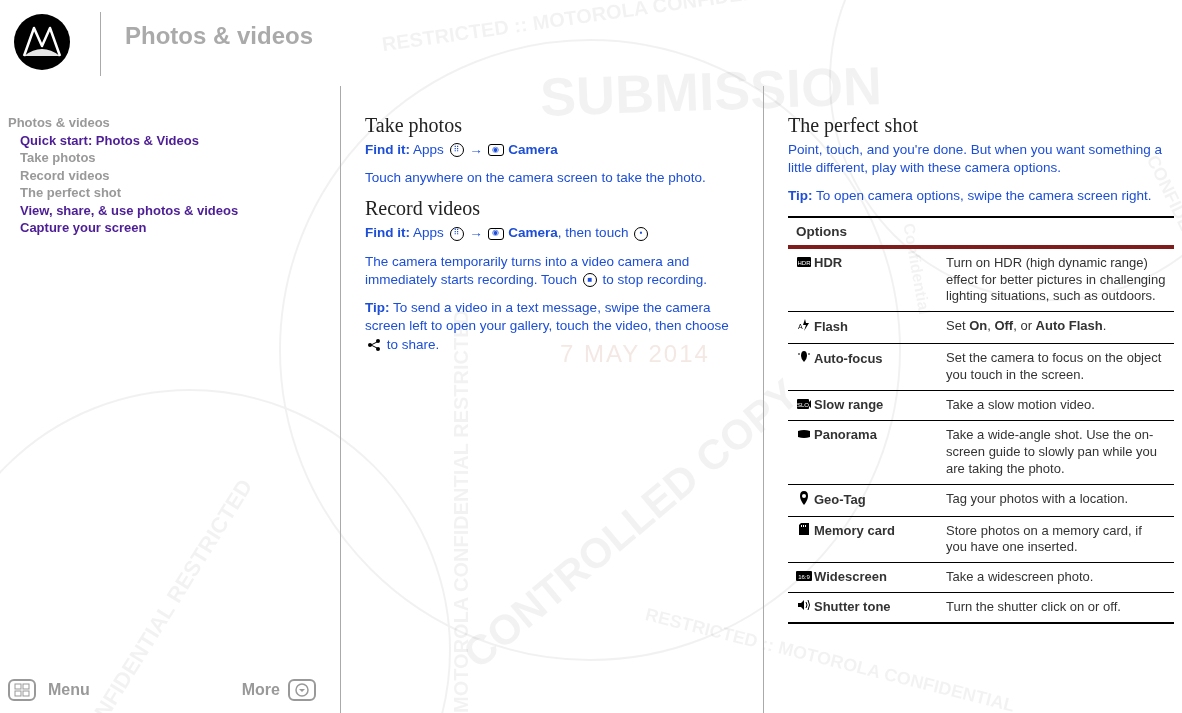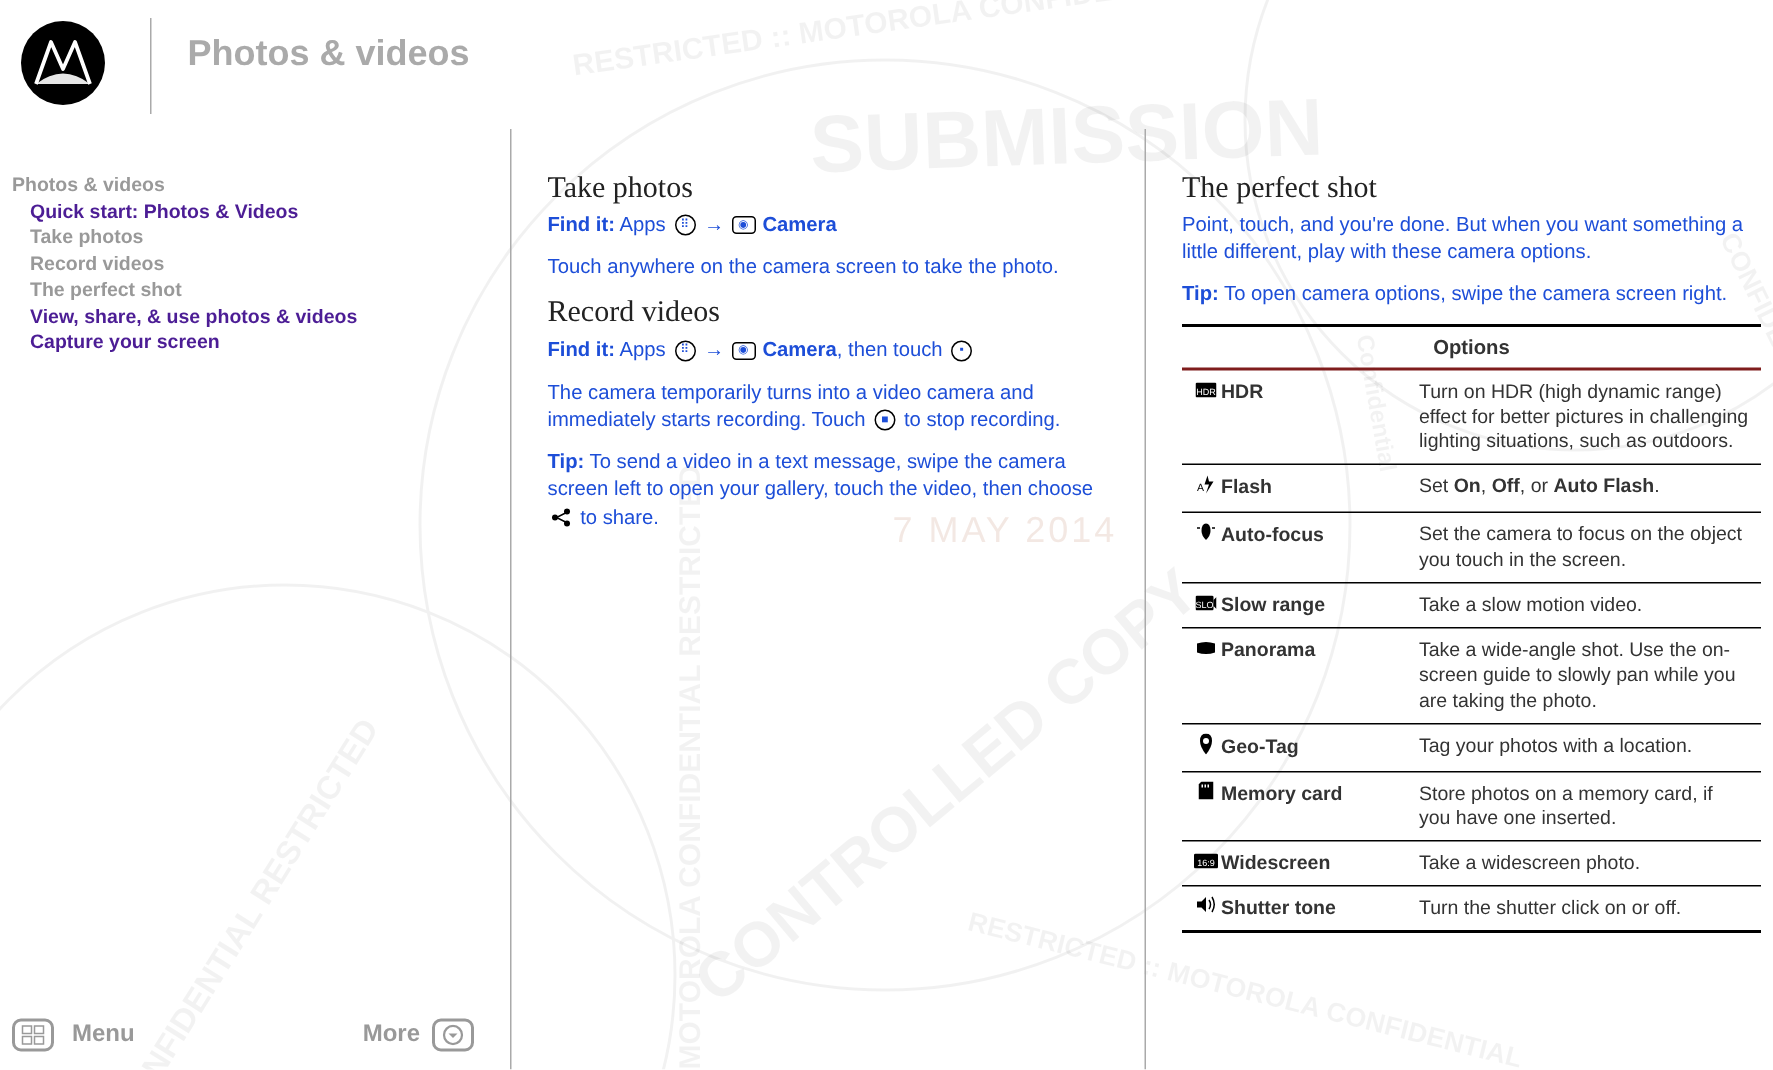--- a/index.html
+++ b/index.html
@@ -26,21 +26,20 @@
     white-space: nowrap;
   }
   .wm-date {
     position: absolute;
     left: 560px;
     top: 340px;
     color: rgba(190,130,100,0.18);
     font-size: 24px;
     letter-spacing: 2px;
     font-weight: normal;
-    margin-left: 35px;
   }
   .page {
     position: relative;
     z-index: 1;
     width: 100%;
     height: 100%;
     border-radius: 18px;
   }
   .header {
     display: flex;
@@ -144,24 +143,24 @@
   }
   .icon-circle { border: 1px solid #000; border-radius: 50%; width: 14px; height: 14px; display: inline-flex; align-items: center; justify-content: center; font-size: 8px; }
   .icon-rrect { border: 1px solid #000; border-radius: 3px; width: 16px; height: 12px; display: inline-flex; align-items: center; justify-content: center; font-size: 8px; padding: 0 1px;}
   table.options {
     width: 100%;
     border-collapse: collapse;
     font-size: 13px;
     margin-top: 6px;
   }
   table.options th {
-    text-align: center;
+    text-align: left;
     padding: 6px 8px;
     border-top: 2px solid #000;
-    border-bottom: 2px solid #7f1d1d;
+    border-bottom: 4px solid #7f1d1d;
     font-size: 13.5px;
   }
   table.options td {
     border-bottom: 1px solid #000;
     padding: 6px 8px;
     vertical-align: top;
     line-height: 1.3;
   }
   table.options tr:last-child td { border-bottom: 2px solid #000; }
   table.options td:first-child { width: 150px; white-space: nowrap; }

